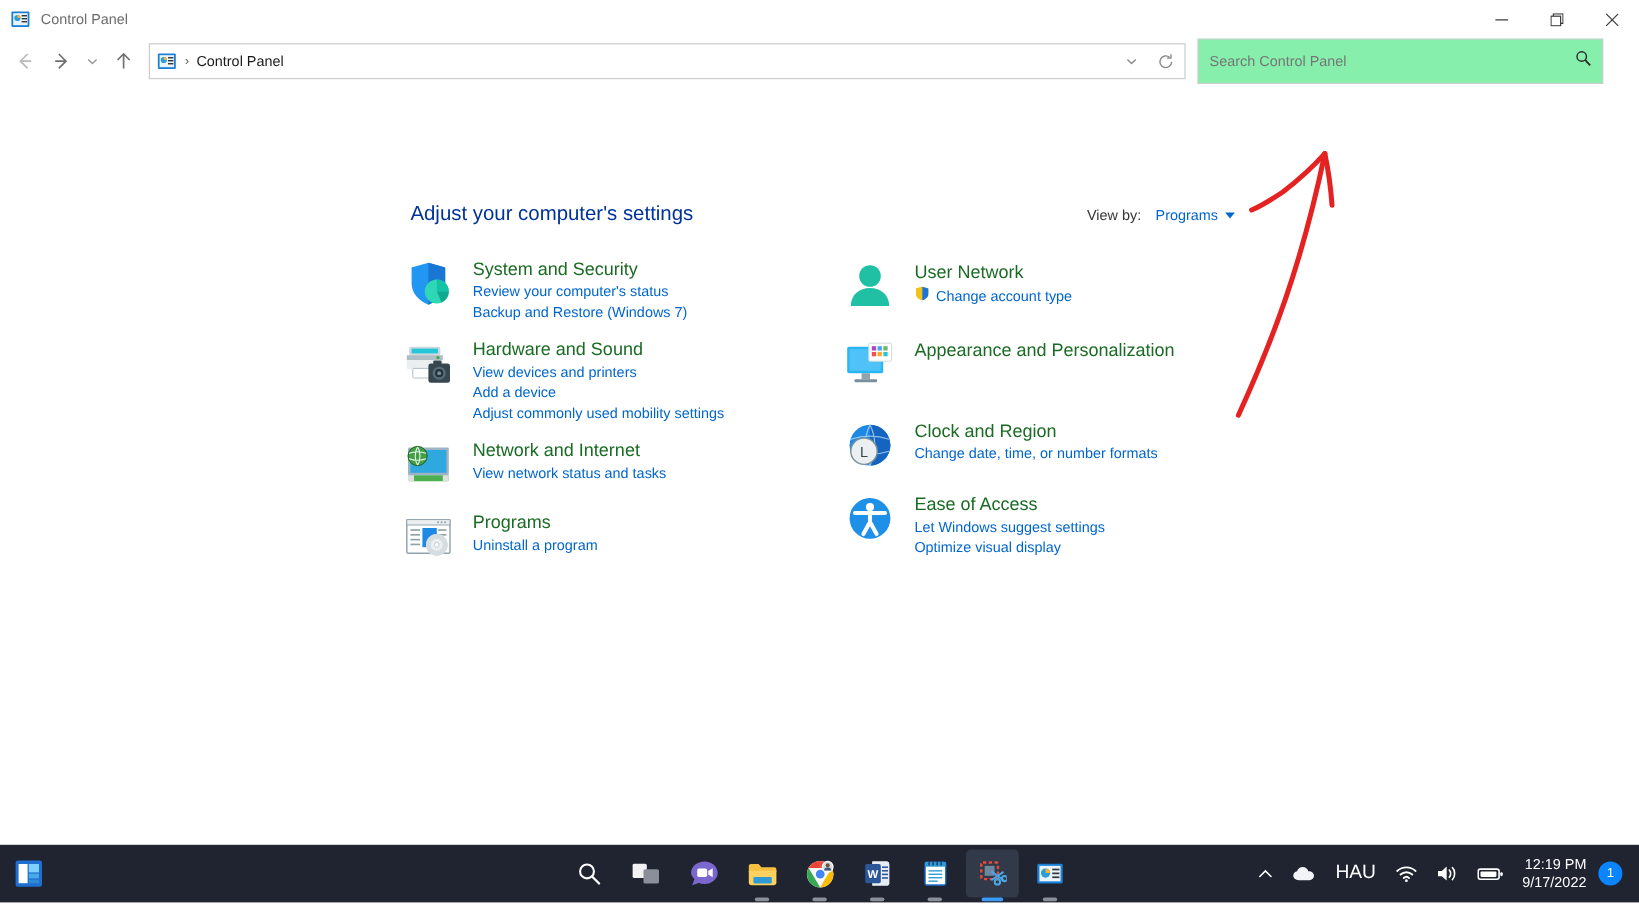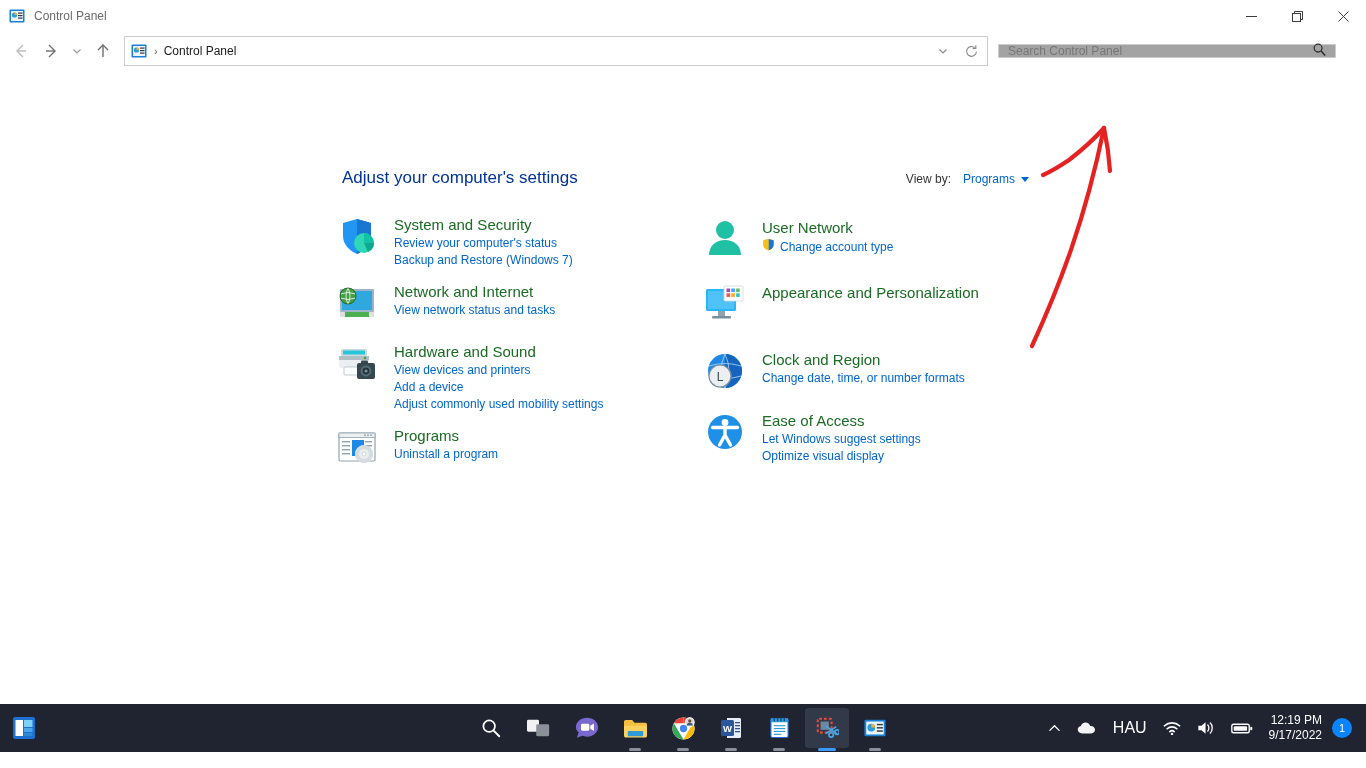--- a/index.html
+++ b/index.html
@@ -68,24 +68,24 @@
   .crumb-text { font-size: 12px; color: #1a1a1a; }
   .addr-spacer { flex: 1; }
   .addr-btn {
     width: 28px; height: 28px;
     display: flex; align-items: center; justify-content: center;
     color: #555;
   }
 
   .searchbox {
     width: 338px;
-    height: 14px;
+    height: 38px;
     margin-left: 10px;
     border: 1px solid #cccccc;
-    background: #a3a3a3;
+    background: #86efac;
     display: flex;
     align-items: center;
     padding: 0 8px 0 9px;
   }
   .search-input {
     flex: 1;
     border: none; outline: none;
     font-family: "Liberation Sans", sans-serif;
     font-size: 12px;
     color: #1a1a1a;
@@ -377,41 +377,20 @@
             <path d="M29 29 L39 29 A10 10 0 0 1 33 38 Z" fill="#0fa98f"></path>
           </svg>
         </div>
         <div class="cat-body">
           <div class="cat-title">System and Security</div>
           <a class="cat-link">Review your computer's status</a>
           <a class="cat-link">Backup and Restore (Windows 7)</a>
         </div>
       </div>
 
-      <div class="category sp-net">
-        <div class="cat-icon">
-          <svg width="44" height="44" viewBox="0 0 44 44">
-            <rect x="5" y="8" width="34" height="23" rx="1" fill="#9fb3c8"></rect>
-            <rect x="7" y="10" width="30" height="19" fill="#2fa8e0"></rect>
-            <rect x="7" y="10" width="30" height="19" fill="none"></rect>
-            <rect x="5" y="31" width="34" height="5" rx="1" fill="#4caf50"></rect>
-            <rect x="5" y="31" width="5" height="5" fill="#e0e0e0"></rect>
-            <rect x="34" y="31" width="5" height="5" fill="#e0e0e0"></rect>
-            <circle cx="13" cy="15" r="8" fill="#2e7d32"></circle>
-            <circle cx="13" cy="15" r="8" fill="#43a047"></circle>
-            <path d="M5.4 13 Q13 10 20.6 13 M5.4 17 Q13 20 20.6 17 M13 7 Q9 15 13 23 M13 7 Q17 15 13 23" stroke="#e8f5e9" stroke-width="0.9" fill="none"></path>
-            <circle cx="13" cy="15" r="8" fill="none" stroke="#1b5e20" stroke-width="0.8"></circle>
-          </svg>
-        </div>
-        <div class="cat-body">
-          <div class="cat-title">Network and Internet</div>
-          <a class="cat-link">View network status and tasks</a>
-        </div>
-      </div>
-
       <div class="category sp-hw">
         <div class="cat-icon">
           <svg width="44" height="44" viewBox="0 0 44 44">
             <rect x="6" y="8" width="26" height="7" rx="1.5" fill="#cfd8dc"></rect>
             <rect x="8" y="9.5" width="22" height="4" fill="#26c6da"></rect>
             <rect x="4" y="15" width="30" height="12" rx="2" fill="#eceff1"></rect>
             <rect x="4" y="15" width="30" height="4" fill="#b0bec5"></rect>
             <circle cx="30" cy="17" r="1.3" fill="#43a047"></circle>
             <rect x="9" y="26" width="18" height="8" rx="1" fill="#ffffff" stroke="#b0bec5" stroke-width="0.8"></rect>
             <rect x="22" y="22" width="18" height="16" rx="2" fill="#37474f"></rect>
@@ -419,20 +398,41 @@
             <circle cx="31" cy="30" r="5.4" fill="#546e7a"></circle>
             <circle cx="31" cy="30" r="3.4" fill="#263238"></circle>
             <circle cx="31" cy="30" r="1.6" fill="#78909c"></circle>
           </svg>
         </div>
         <div class="cat-body">
           <div class="cat-title">Hardware and Sound</div>
           <a class="cat-link">View devices and printers</a>
           <a class="cat-link">Add a device</a>
           <a class="cat-link">Adjust commonly used mobility settings</a>
+        </div>
+      </div>
+
+      <div class="category sp-net">
+        <div class="cat-icon">
+          <svg width="44" height="44" viewBox="0 0 44 44">
+            <rect x="5" y="8" width="34" height="23" rx="1" fill="#9fb3c8"></rect>
+            <rect x="7" y="10" width="30" height="19" fill="#2fa8e0"></rect>
+            <rect x="7" y="10" width="30" height="19" fill="none"></rect>
+            <rect x="5" y="31" width="34" height="5" rx="1" fill="#4caf50"></rect>
+            <rect x="5" y="31" width="5" height="5" fill="#e0e0e0"></rect>
+            <rect x="34" y="31" width="5" height="5" fill="#e0e0e0"></rect>
+            <circle cx="13" cy="15" r="8" fill="#2e7d32"></circle>
+            <circle cx="13" cy="15" r="8" fill="#43a047"></circle>
+            <path d="M5.4 13 Q13 10 20.6 13 M5.4 17 Q13 20 20.6 17 M13 7 Q9 15 13 23 M13 7 Q17 15 13 23" stroke="#e8f5e9" stroke-width="0.9" fill="none"></path>
+            <circle cx="13" cy="15" r="8" fill="none" stroke="#1b5e20" stroke-width="0.8"></circle>
+          </svg>
+        </div>
+        <div class="cat-body">
+          <div class="cat-title">Network and Internet</div>
+          <a class="cat-link">View network status and tasks</a>
         </div>
       </div>
 
       <div class="category">
         <div class="cat-icon">
           <svg width="44" height="44" viewBox="0 0 44 44">
             <rect x="4" y="8" width="36" height="28" rx="1.5" fill="#ffffff" stroke="#90a4ae" stroke-width="1.2"></rect>
             <rect x="4" y="8" width="36" height="4.5" fill="#eceff1" stroke="#90a4ae" stroke-width="0.8"></rect>
             <circle cx="33" cy="10.2" r="0.9" fill="#90a4ae"></circle>
             <circle cx="36" cy="10.2" r="0.9" fill="#90a4ae"></circle>

